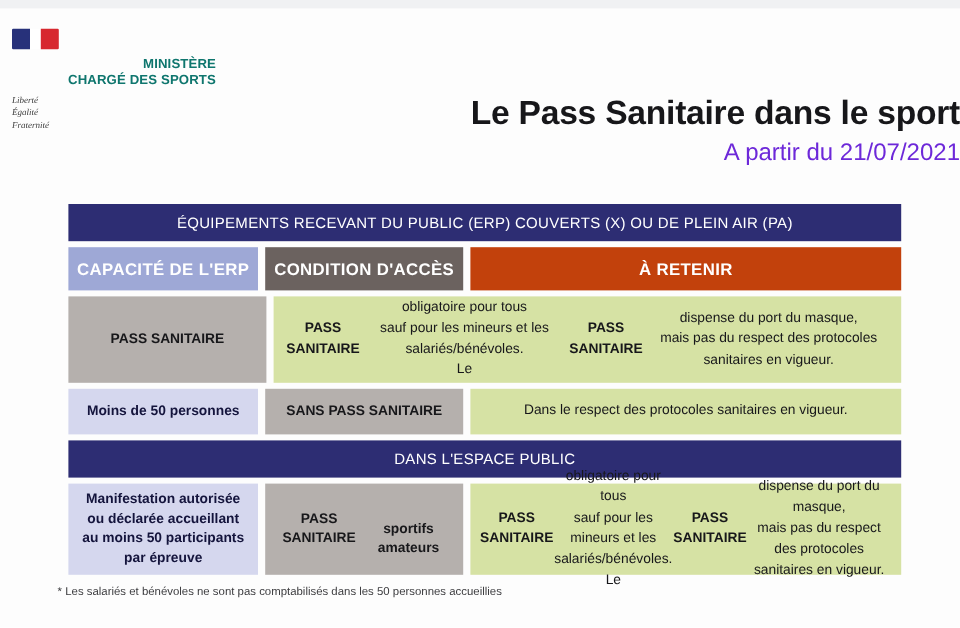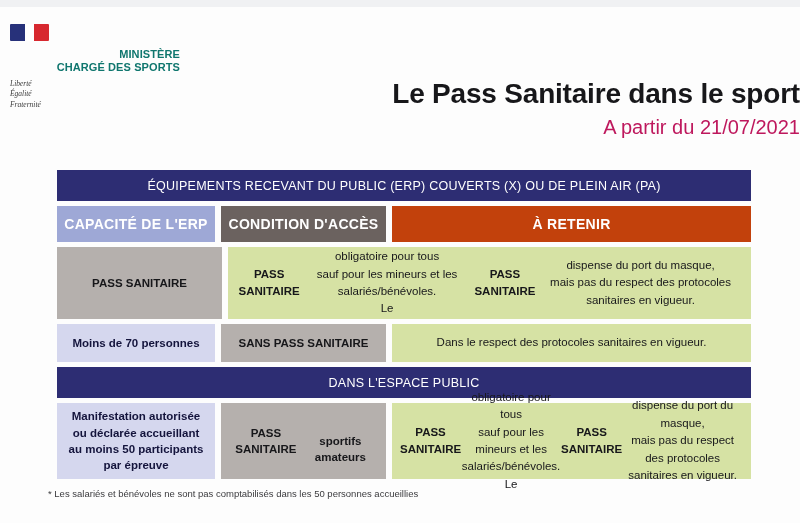--- a/index.html
+++ b/index.html
@@ -73,21 +73,21 @@
   .main-title {
     font-size: 28px;
     font-weight: bold;
     color: #17171a;
     letter-spacing: -0.2px;
     line-height: 1.15;
   }
   .sub-title {
     margin-top: 6px;
     font-size: 20px;
-    color: #be185d;
+    color: #6d28d9;
     font-weight: 400;
   }
 
   
   .table-area {
     position: absolute;
     left: 57px;
     top: 170px;
     width: 694px;
   }
@@ -195,21 +195,21 @@
       <div class="cell hdr hdr-b col-b">CONDITION D'ACCÈS</div>
       <div class="cell hdr hdr-c col-c">À RETENIR</div>
     </div>
 
     <div class="row">
       <div class="cell body-b col-b h-tall">PASS SANITAIRE</div>
       <div class="cell body-c col-c h-tall"><b>PASS SANITAIRE</b> obligatoire pour tous<br>sauf pour les mineurs et les salariés/bénévoles.<br>Le <b>PASS SANITAIRE</b> dispense du port du masque,<br>mais pas du respect des protocoles sanitaires en vigueur.</div>
     </div>
 
     <div class="row">
-      <div class="cell body-a col-a h-short">Moins de 70 personnes</div>
+      <div class="cell body-a col-a h-short">Moins de 50 personnes</div>
       <div class="cell body-b col-b h-short">SANS PASS SANITAIRE</div>
       <div class="cell body-c col-c h-short">Dans le respect des protocoles sanitaires en vigueur.</div>
     </div>
 
     <div class="section-bar second">DANS L'ESPACE PUBLIC</div>
 
     <div class="row">
       <div class="cell body-a col-a h-pub">Manifestation autorisée
 ou déclarée accueillant
 au moins 50 participants

